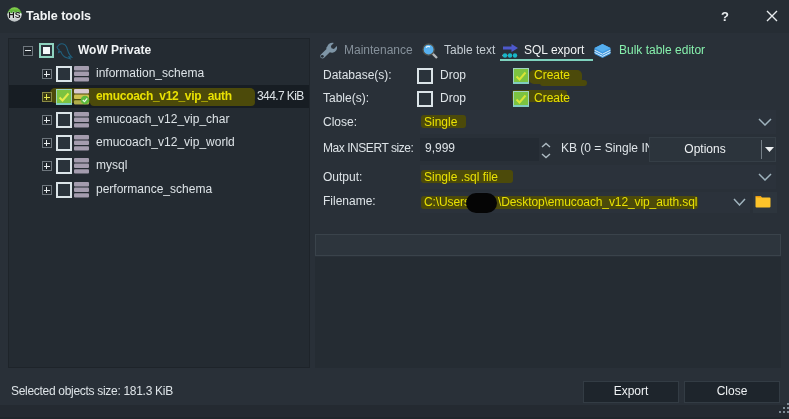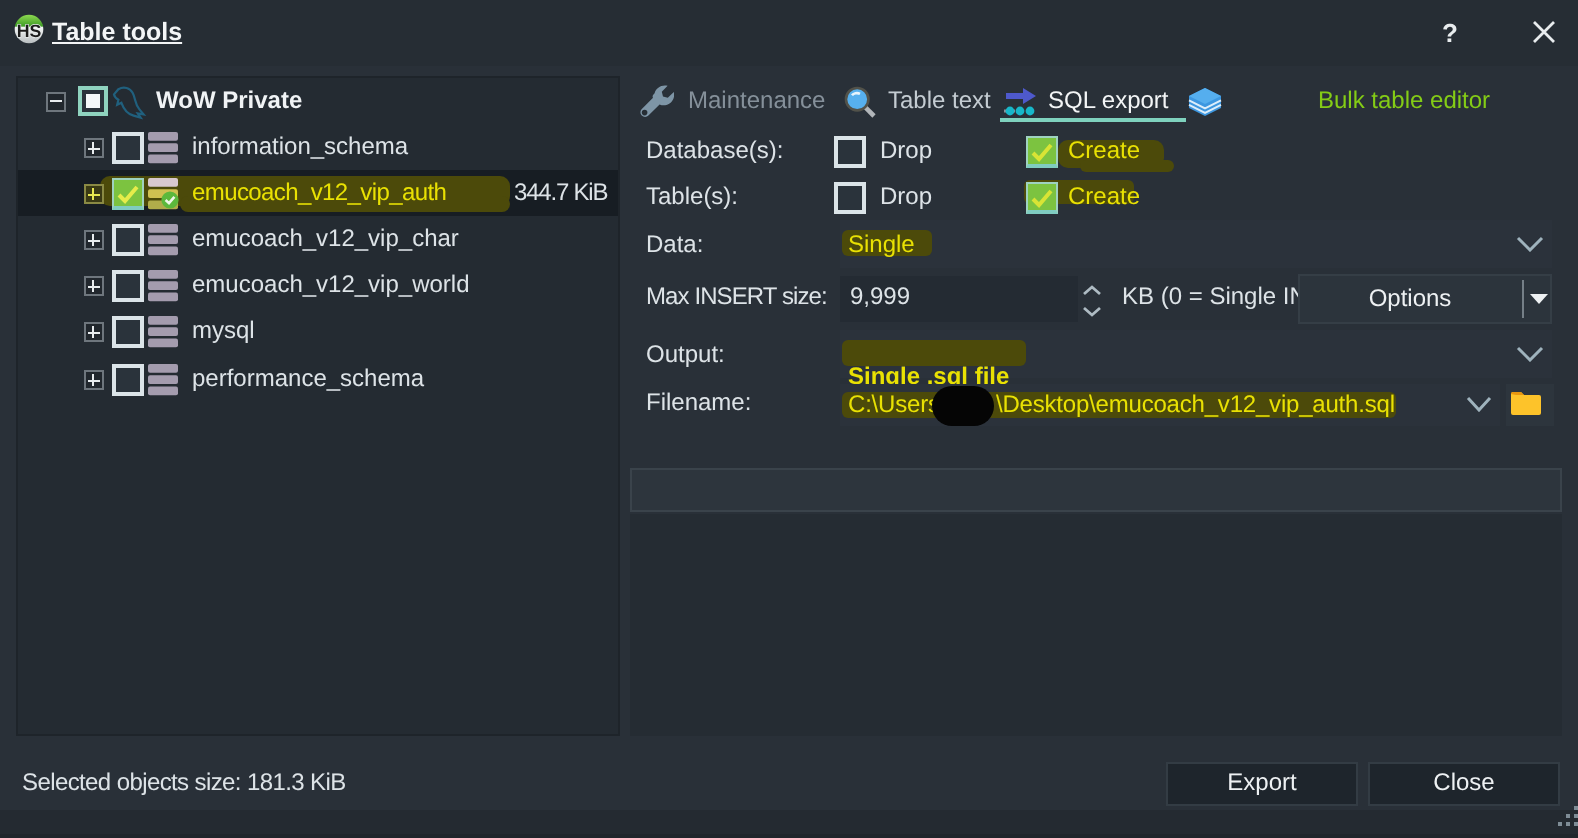--- a/index.html
+++ b/index.html
@@ -22,21 +22,21 @@
     <linearGradient id="hsg" x1="0" y1="0" x2="0" y2="1">
       <stop offset="0" stop-color="#8ed951"></stop>
         <stop offset="0.40" stop-color="#3f9c26"></stop>
       <stop offset="0.44" stop-color="#f4f6f6"></stop>
         <stop offset="1" stop-color="#b8bec0"></stop>
     </linearGradient>
   </defs>
   <circle cx="11" cy="11" r="10.5" fill="url(#hsg)"></circle>
   <text x="11" y="16.5" text-anchor="middle" font-family="Liberation Sans" font-size="13" font-weight="bold" fill="#1c1c1c" stroke="#eef2f2" stroke-width="0.9" paint-order="stroke">HS</text>
 </svg>
-<div class="abs" style="left:26px;top:9px;font-size:12.5px;font-weight:bold;color:#f3f5f6;text-decoration:underline;">Table tools</div>
+<div class="abs" style="left:26px;top:9px;font-size:12.5px;font-weight:bold;color:#f3f5f6;">Table tools</div>
 <div class="abs" style="left:721px;top:9px;font-size:13px;font-weight:bold;color:#e8ecee;">?</div>
 <svg class="abs" style="left:766px;top:10px;" width="12" height="12" viewBox="0 0 12 12">
   <path d="M1 1 L11 11 M11 1 L1 11" stroke="#e8ecee" stroke-width="1.4"></path>
 </svg>
 
 <div class="abs" style="left:8px;top:38px;width:302px;height:330px;background:#242b32;border:1px solid #1e242a;"></div>
 
 <div class="abs" style="left:23px;top:46px;width:10px;height:10px;border:1px solid #6e767d;background:#21272d;"></div>
 <div class="abs" style="left:25px;top:50px;width:6px;height:1px;background:#e8ecee;"></div>
 <div class="cbt" style="left:39px;top:43px;border-color:#8fd3bf;"></div>
@@ -67,21 +67,21 @@
 <svg class="abs" style="left:56px;top:89px;" width="16" height="16" viewBox="0 0 16 16">
   <path d="M3.5 8.5 L6.5 11.5 L12.5 4.5" stroke="#e6ec4a" stroke-width="2" fill="none"></path>
 </svg>
 <svg class="abs" style="left:74px;top:89px;" width="16" height="16" viewBox="0 0 16 16">
   <rect x="0" y="0" width="15" height="4.4" rx="1" fill="#d8c9d0"></rect>
   <rect x="0" y="5.6" width="15" height="4.4" rx="1" fill="#cfc151"></rect>
   <rect x="0" y="11.2" width="15" height="4.4" rx="1" fill="#b0ad4a"></rect>
   <circle cx="11" cy="11" r="4.3" fill="#5cb83c"></circle>
   <path d="M8.8 11 L10.5 12.6 L13.2 9.4" stroke="#eef6e8" stroke-width="1.3" fill="none"></path>
 </svg>
-<div class="yel" style="left:96px;top:90px;font-weight:normal;letter-spacing:-0.3px;">emucoach_v12_vip_auth</div>
+<div class="yel" style="left:96px;top:90px;font-weight:bold;letter-spacing:-0.3px;">emucoach_v12_vip_auth</div>
 <div class="lbl" style="left:257px;top:90px;letter-spacing:-0.6px;">344.7 KiB</div>
 
 <div class="abs" style="left:42px;top:115px;width:10px;height:10px;border:1px solid #6e767d;background:#21272d;"></div>
 <div class="abs" style="left:44px;top:120px;width:6px;height:1px;background:#e8ecee;"></div>
 <div class="abs" style="left:46px;top:117px;width:1px;height:6px;background:#e8ecee;"></div>
 <div class="cb" style="left:56px;top:112px;"></div>
 <svg class="abs" style="left:74px;top:112px;" width="15" height="16" viewBox="0 0 15 16">
   <rect x="0" y="0" width="15" height="4.4" rx="1" fill="#a49cae"></rect>
   <rect x="0" y="5.6" width="15" height="4.4" rx="1" fill="#a49cae"></rect>
   <rect x="0" y="11.2" width="15" height="4.4" rx="1" fill="#a49cae"></rect>
@@ -139,21 +139,21 @@
   <circle cx="11" cy="13.5" r="2.2" fill="#17b7c9"></circle>
   <circle cx="16" cy="13.5" r="2.2" fill="#17b7c9"></circle>
 </svg>
 <div class="lbl" style="left:524px;top:44px;color:#f3f5f6;">SQL export</div>
 <div class="abs" style="left:500px;top:59px;width:93px;height:2px;background:#7fd2be;"></div>
 <svg class="abs" style="left:593px;top:43px;" width="19" height="16" viewBox="0 0 19 16">
   <path d="M9.5 1 L17.5 5 L17.5 11 L9.5 15 L1.5 11 L1.5 5 Z" fill="#3d97e0"></path>
   <path d="M9.5 1 L17.5 5 L9.5 9 L1.5 5 Z" fill="#55aeee"></path>
   <path d="M1.5 7.2 L9.5 11.2 L17.5 7.2 M1.5 9.4 L9.5 13.4 L17.5 9.4" stroke="#ddeefa" stroke-width="1" fill="none"></path>
 </svg>
-<div class="lbl" style="left:619px;top:44px;color:#84cc16;margin-left:40px;">Bulk table editor</div>
+<div class="lbl" style="left:619px;top:44px;color:#86efac;">Bulk table editor</div>
 
 <div class="lbl" style="left:323px;top:69px;">Database(s):</div>
 <div class="cb" style="left:417px;top:68px;"></div>
 <div class="lbl" style="left:440px;top:69px;">Drop</div>
 <div class="swipe abs" style="left:529px;top:70px;width:53px;height:14px;"></div>
 <div class="swipe abs" style="left:540px;top:80px;width:47px;height:6px;"></div>
 <div class="cbg" style="left:513px;top:68px;"></div>
 <svg class="abs" style="left:513px;top:68px;" width="16" height="16" viewBox="0 0 16 16">
   <path d="M3.5 8.5 L6.5 11.5 L12.5 4.5" stroke="#d8e435" stroke-width="2" fill="none"></path>
 </svg>
@@ -162,21 +162,21 @@
 <div class="lbl" style="left:323px;top:92px;">Table(s):</div>
 <div class="cb" style="left:417px;top:91px;"></div>
 <div class="lbl" style="left:440px;top:92px;">Drop</div>
 <div class="swipe abs" style="left:512px;top:90px;width:55px;height:12px;border-radius:3px;"></div>
 <div class="cbg" style="left:513px;top:91px;"></div>
 <svg class="abs" style="left:513px;top:91px;" width="16" height="16" viewBox="0 0 16 16">
   <path d="M3.5 8.5 L6.5 11.5 L12.5 4.5" stroke="#d8e435" stroke-width="2" fill="none"></path>
 </svg>
 <div class="yel" style="left:534px;top:92px;">Create</div>
 
-<div class="lbl" style="left:323px;top:116px;">Data:</div>
+<div class="lbl" style="left:323px;top:116px;">Close:</div>
 <div class="abs" style="left:420px;top:110px;width:356px;height:24px;background:#2b323b;"></div>
 <div class="swipe abs" style="left:421px;top:115px;width:45px;height:13px;border-radius:3px;"></div>
 <div class="yel" style="left:424px;top:116px;">Single</div>
 <svg class="abs" style="left:758px;top:118px;" width="14" height="8" viewBox="0 0 14 8">
   <path d="M1 1 L7 7 L13 1" stroke="#9fb3bd" stroke-width="1.5" fill="none"></path>
 </svg>
 
 <div class="lbl" style="left:323px;top:142px;letter-spacing:-0.45px;">Max INSERT size:</div>
 <div class="abs" style="left:420px;top:138px;width:119px;height:23px;background:#242b33;"></div>
 <div class="lbl" style="left:425px;top:142px;">9,999</div>
@@ -190,21 +190,21 @@
 <div class="abs" style="left:649px;top:137px;width:127px;height:25px;background:#2c343c;border:1px solid #353e46;"></div>
 <div class="lbl" style="left:649px;top:143px;width:112px;text-align:center;color:#eef1f3;">Options</div>
 <div class="abs" style="left:761px;top:140px;width:1px;height:19px;background:#757f87;"></div>
 <svg class="abs" style="left:765px;top:147px;" width="9" height="5" viewBox="0 0 9 5">
   <path d="M0 0 L9 0 L4.5 5 Z" fill="#eef1f3"></path>
 </svg>
 
 <div class="lbl" style="left:323px;top:171px;">Output:</div>
 <div class="abs" style="left:420px;top:165px;width:356px;height:24px;background:#2b323b;"></div>
 <div class="swipe abs" style="left:421px;top:170px;width:92px;height:13px;border-radius:3px;"></div>
-<div class="yel" style="left:424px;top:182px;font-weight:bold;">Single .sql file</div>
+<div class="yel" style="left:424px;top:171px;">Single .sql file</div>
 <svg class="abs" style="left:758px;top:173px;" width="14" height="8" viewBox="0 0 14 8">
   <path d="M1 1 L7 7 L13 1" stroke="#9fb3bd" stroke-width="1.5" fill="none"></path>
 </svg>
 
 <div class="lbl" style="left:323px;top:195px;">Filename:</div>
 <div class="abs" style="left:420px;top:192px;width:330px;height:21px;background:#2b323b;"></div>
 <div class="swipe abs" style="left:421px;top:196px;width:277px;height:13px;border-radius:3px;"></div>
 <div class="yel" style="left:424px;top:196px;letter-spacing:-0.1px;">C:\Users\</div>
 <div class="yel" style="left:498px;top:196px;letter-spacing:-0.1px;">\Desktop\emucoach_v12_vip_auth.sql</div>
 <div class="abs" style="left:466px;top:193px;width:31px;height:20px;background:#050505;border-radius:10px;"></div>

